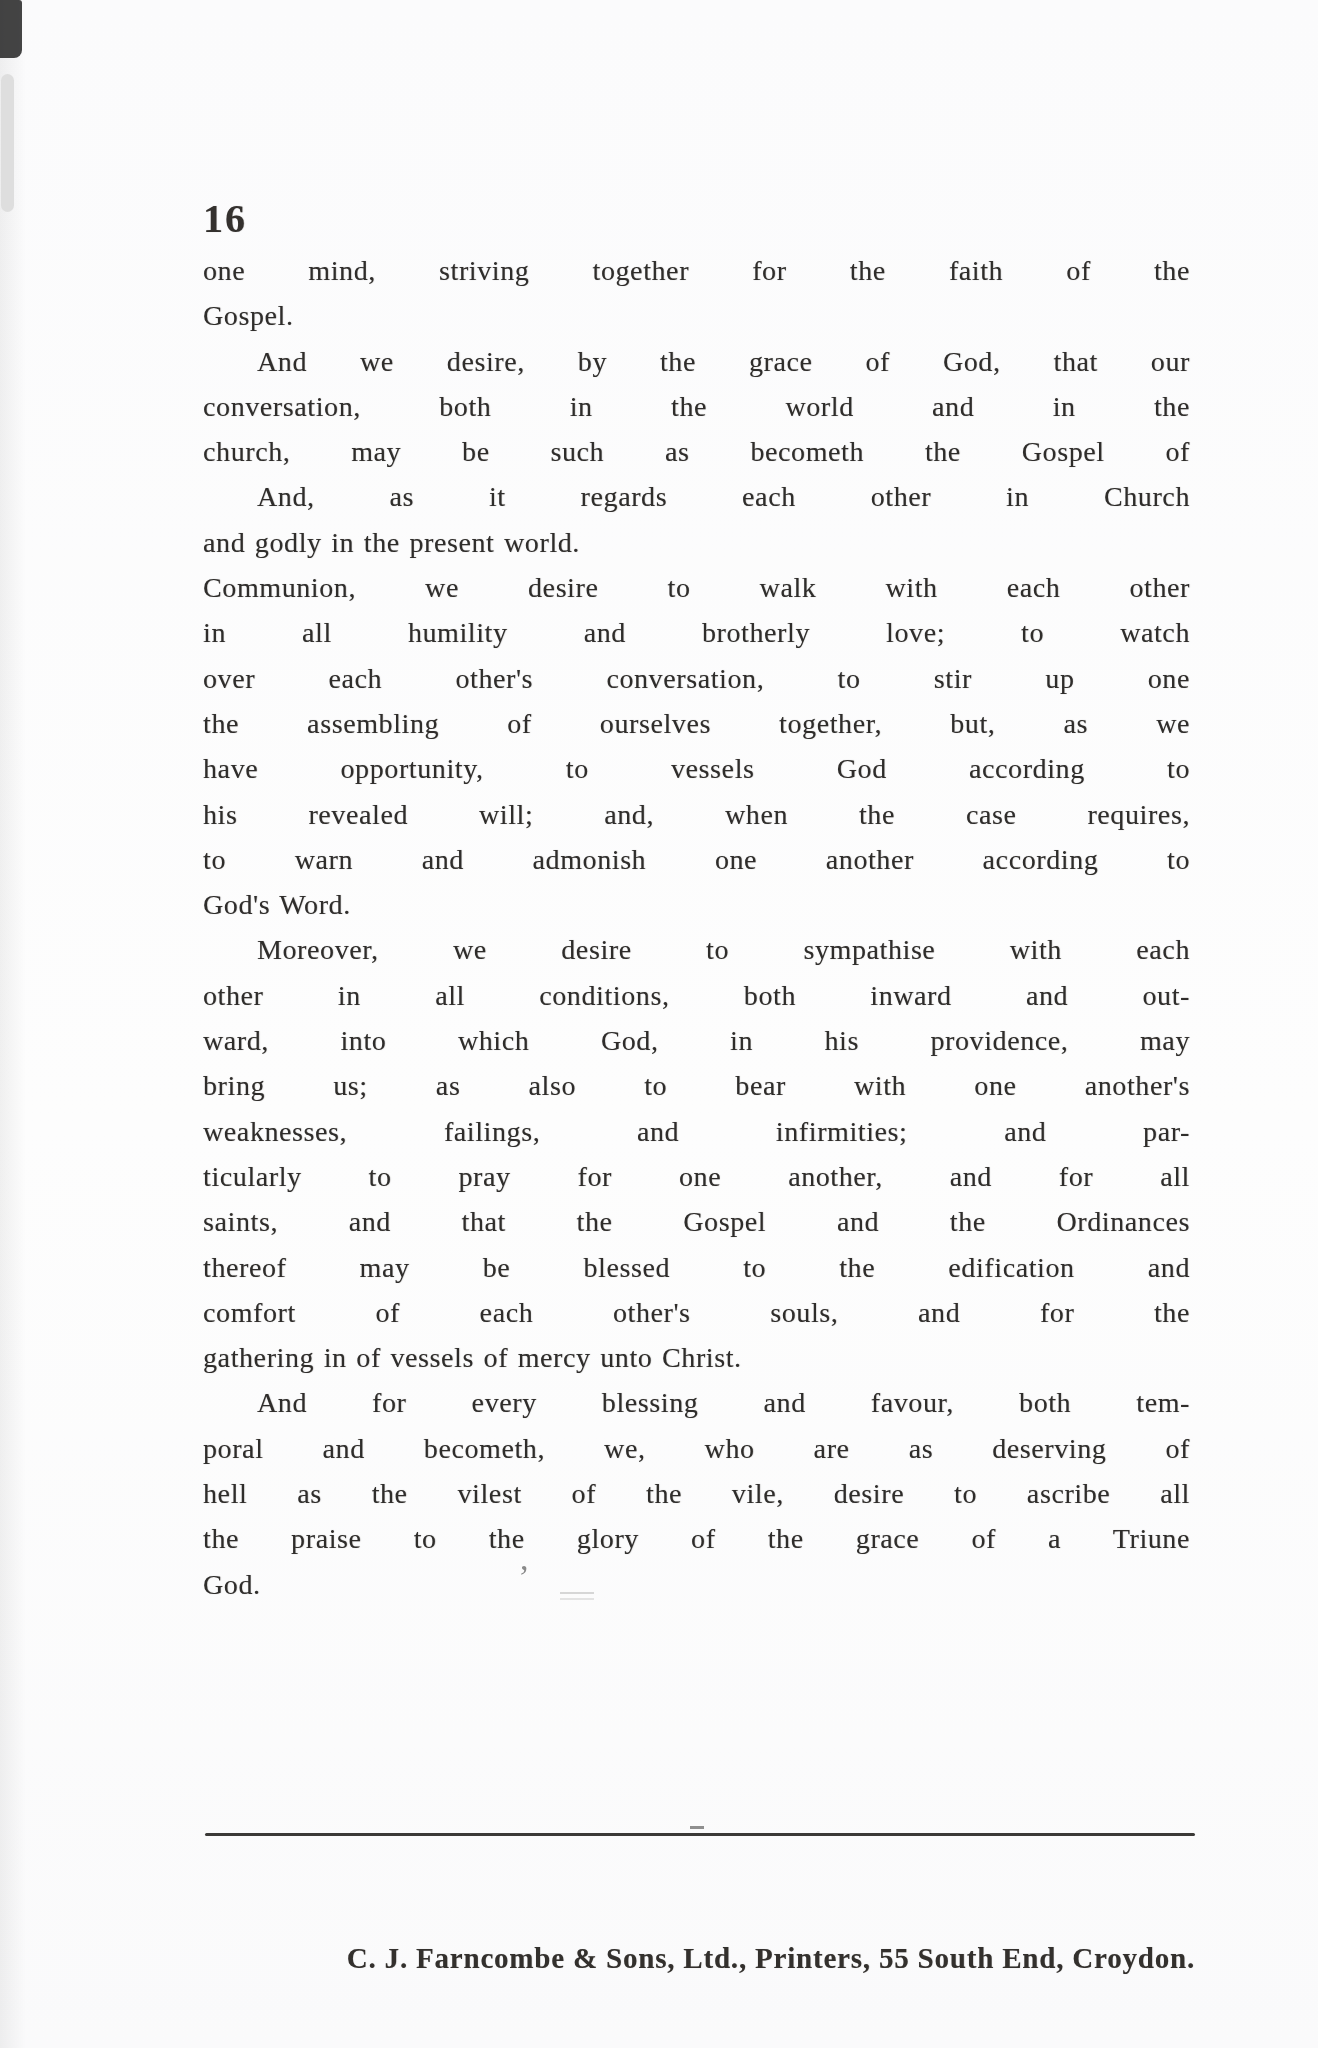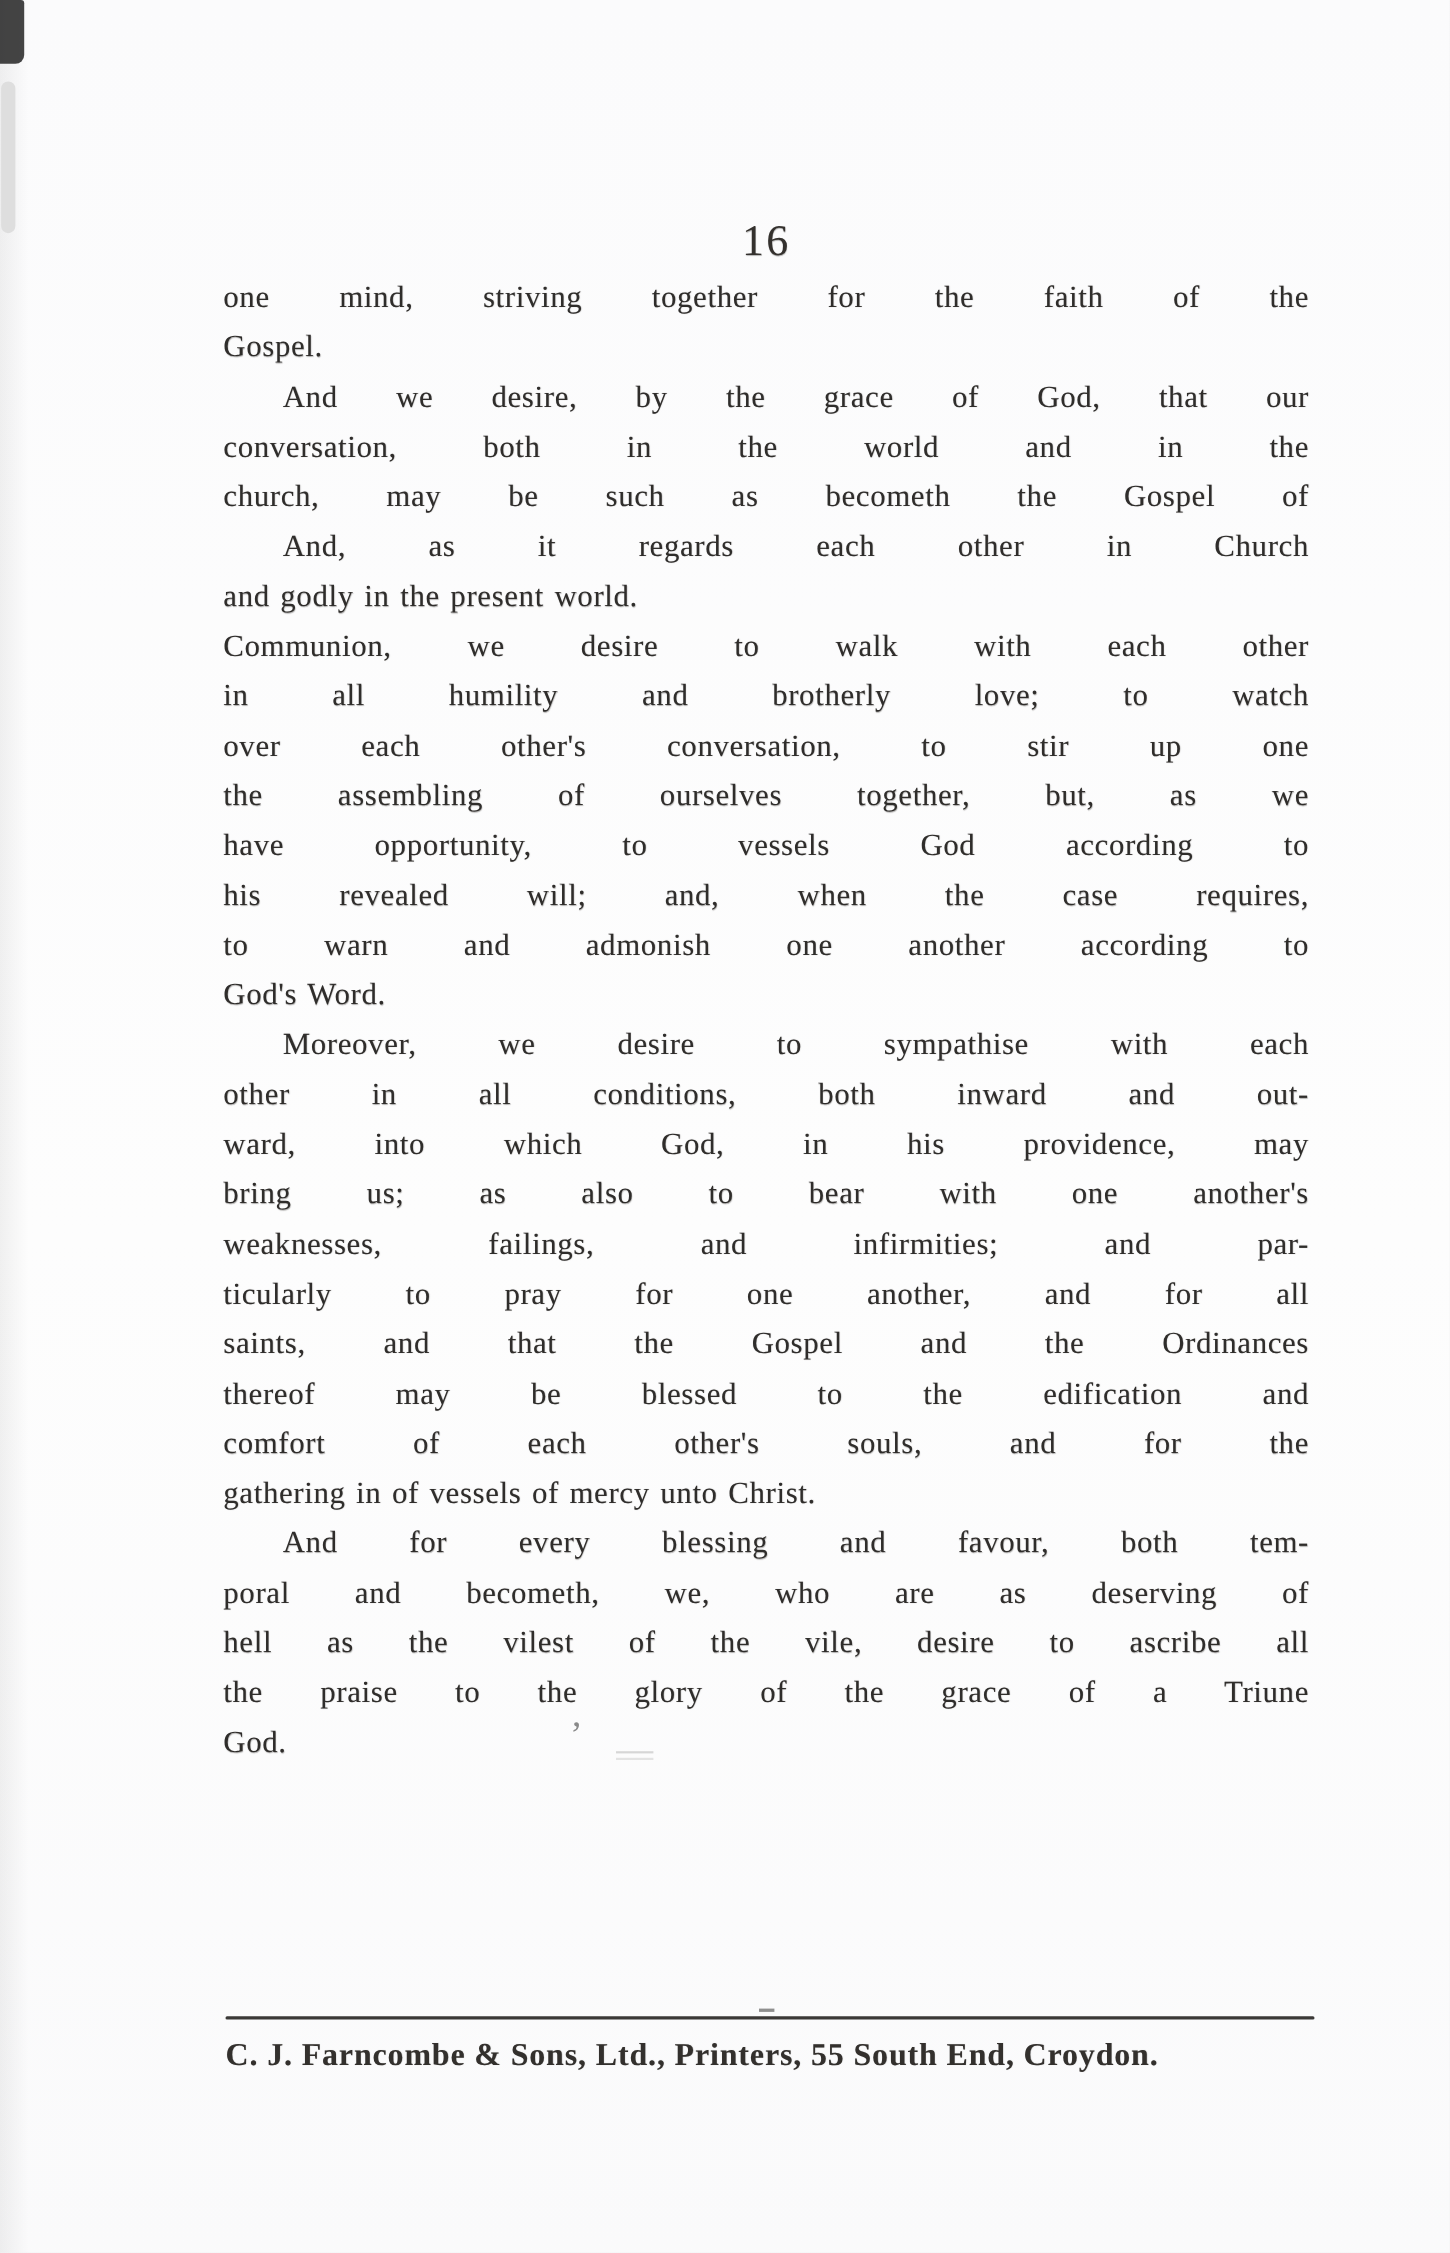--- a/index.html
+++ b/index.html
@@ -30,25 +30,26 @@
     opacity: 0.88;
   }
   .artifact-streak {
     position: absolute; left: 1px; top: 74px;
     width: 13px; height: 138px;
     background: #dedede;
     border-radius: 7px;
   }
   .page-number {
     position: absolute; left: 203px; top: 196px; width: 987px;
-    text-align: center;
+    text-align: left;
     font-size: 40px; line-height: 46px;
     letter-spacing: 2px;
     color: #34312e;
     text-shadow: 0.4px 0.4px 0.8px rgba(50,48,45,0.35);
+    font-weight: bold;
   }
   .text-block {
     position: absolute; left: 203px; top: 248px; width: 987px;
   }
   .line {
     font-size: 28px;
     height: 45.3px; line-height: 45.3px;
     letter-spacing: 0.6px;
     word-spacing: 2px;
     text-align: justify;
@@ -74,23 +75,23 @@
     background: #3b3937;
     border-radius: 2px;
   }
   
   .footer-rule::after {
     content: "";
     position: absolute; left: 49%; top: -7px;
     width: 14px; height: 3px; background: #8f8f8f;
   }
   .footer-imprint {
-    position: absolute; left: 205px; top: 1846px;
+    position: absolute; left: 205px; top: 1936px;
     width: 990px;
-    text-align: left;
+    text-align: right;
     font-size: 29px; line-height: 44px;
     font-weight: bold;
     letter-spacing: 0.8px;
     color: #33302d;
     text-shadow: 0.3px 0.3px 0.7px rgba(50,48,45,0.35);
   }
 </style>
 </head>
 <body>
 

